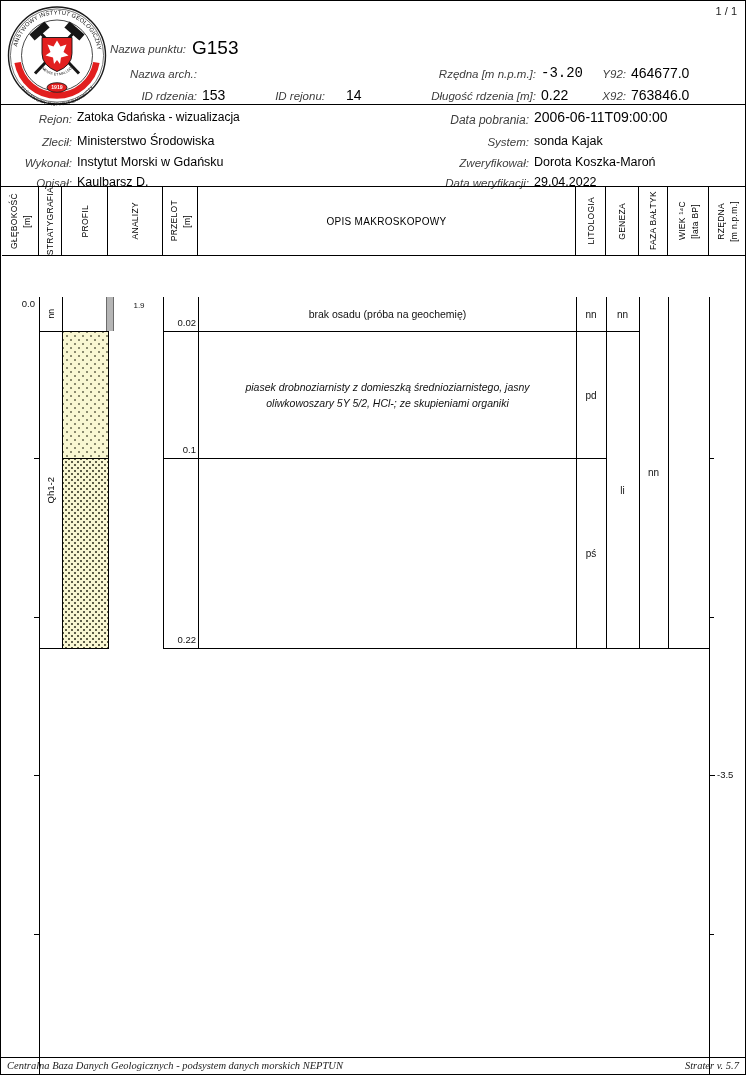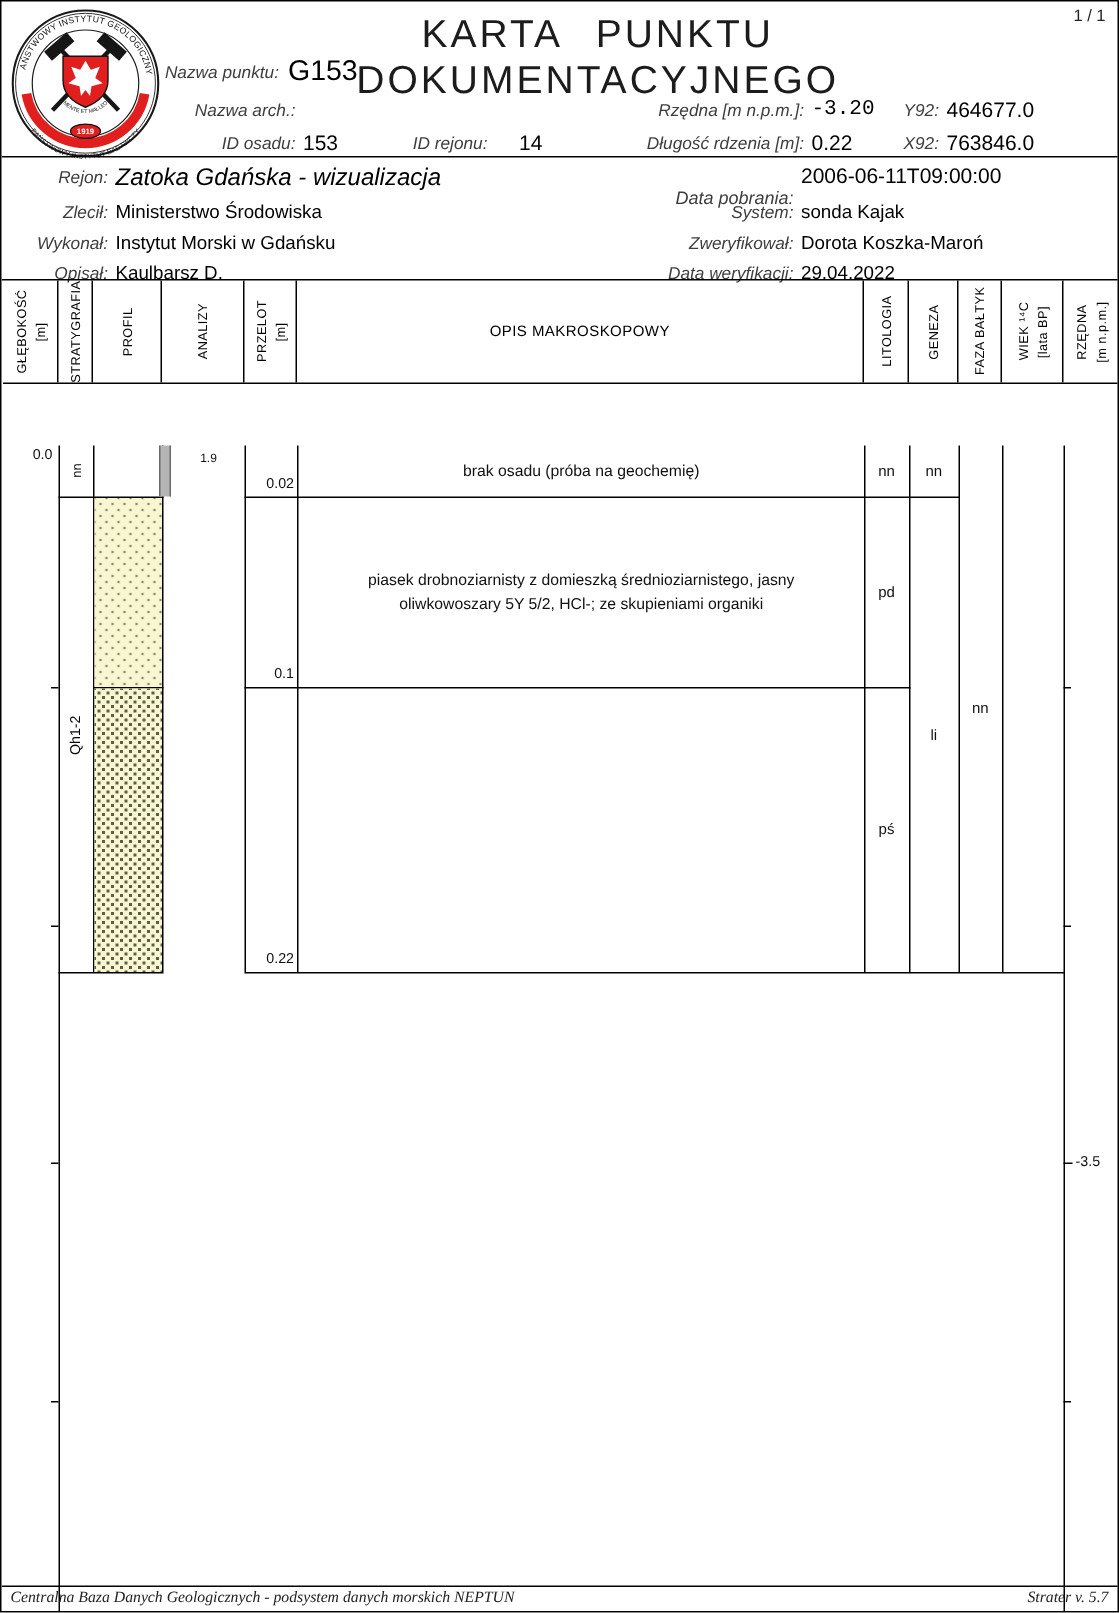--- a/index.html
+++ b/index.html
@@ -67,54 +67,53 @@
       <path d="M 35 32 L 65 32 L 65 48 Q 65 60 50 66 Q 35 60 35 48 Z" fill="#e21f1f" stroke="#111" stroke-width="0.9"></path>
       <path d="M50 35 L53.5 41 L59.5 39 L56.5 46.5 L61.5 50 L54 52 L53 58.5 L50 54.5 L47 58.5 L46 52 L38.5 50 L43.5 46.5 L40.5 39 L46.5 41 Z" fill="#ffffff"></path>
       <text font-size="3.6" fill="#111">
         <textPath href="#arcMotto" startOffset="50%" text-anchor="middle">MENTE ET MALLEO</textPath>
       </text>
       <ellipse cx="50" cy="82" rx="10" ry="4.8" fill="#e21f1f" stroke="#111" stroke-width="0.8"></ellipse>
       <text x="50" y="83.8" font-size="5.2" font-weight="bold" fill="#fff" text-anchor="middle">1919</text>
     </svg>
   </div>
 
-  <div class="abs" style="left:110px;top:6px;width:575px;text-align:center;font-size:26px;letter-spacing:2px;word-spacing:14px;color:#1c1c1c;">KARTA PUNKTU DOKUMENTACYJNEGO</div>
   <div class="abs" style="right:8px;top:4px;font-size:11px;color:#222;">1 / 1</div>
 
   <div class="lbl r" style="left:60px;top:42px;width:125px;">Nazwa punktu:</div>
   <div class="val" style="left:191px;top:36px;font-size:19px;">G153</div>
 
   <div class="lbl r" style="left:60px;top:67px;width:136px;">Nazwa arch.:</div>
   <div class="val" style="left:201px;top:64px;font-size:14px;"></div>
   <div class="lbl r" style="left:390px;top:67px;width:145px;">Rzędna [m n.p.m.]:</div>
   <div class="val" style="left:540px;top:64px;font-size:14px;font-family:Liberation Mono, monospace;">-3.20</div>
   <div class="lbl r" style="left:585px;top:67px;width:40px;">Y92:</div>
   <div class="val" style="left:630px;top:64px;font-size:14px;">464677.0</div>
 
-  <div class="lbl r" style="left:96px;top:89px;width:100px;">ID osadu:</div>
+  <div class="lbl r" style="left:96px;top:89px;width:100px;">ID rdzenia:</div>
   <div class="val" style="left:201px;top:86px;font-size:14px;">153</div>
   <div class="lbl r" style="left:224px;top:89px;width:100px;">ID rejonu:</div>
   <div class="val" style="left:345px;top:86px;font-size:14px;">14</div>
   <div class="lbl r" style="left:380px;top:89px;width:155px;">Długość rdzenia [m]:</div>
   <div class="val" style="left:540px;top:86px;font-size:14px;">0.22</div>
   <div class="lbl r" style="left:585px;top:89px;width:40px;">X92:</div>
   <div class="val" style="left:630px;top:86px;font-size:14px;">763846.0</div>
 
   <div class="hline" style="left:0;top:103px;width:746px;"></div>
 
   <div class="lbl r" style="left:6px;top:112px;width:65px;">Rejon:</div>
-  <div class="val" style="left:76px;top:109px;font-size:16px;font-style:italic;">Zatoka Gdańska - wizualizacja</div>
+  <div class="val" style="left:76px;top:109px;font-size:12px;">Zatoka Gdańska - wizualizacja</div>
   <div class="lbl r" style="left:6px;top:135px;width:65px;">Zlecił:</div>
   <div class="val" style="left:76px;top:133px;font-size:12.5px;">Ministerstwo Środowiska</div>
   <div class="lbl r" style="left:6px;top:156px;width:65px;">Wykonał:</div>
   <div class="val" style="left:76px;top:154px;font-size:12.5px;">Instytut Morski w Gdańsku</div>
   <div class="lbl r" style="left:6px;top:176px;width:65px;">Opisał:</div>
   <div class="val" style="left:76px;top:174px;font-size:12.5px;">Kaulbarsz D.</div>
 
-  <div class="lbl r" style="left:388px;top:124px;width:140px;font-size:12px;">Data pobrania:</div>
+  <div class="lbl r" style="left:388px;top:112px;width:140px;font-size:12px;">Data pobrania:</div>
   <div class="val" style="left:533px;top:108px;font-size:14px;">2006-06-11T09:00:00</div>
   <div class="lbl r" style="left:388px;top:135px;width:140px;">System:</div>
   <div class="val" style="left:533px;top:133px;font-size:12.5px;">sonda Kajak</div>
   <div class="lbl r" style="left:388px;top:156px;width:140px;">Zweryfikował:</div>
   <div class="val" style="left:533px;top:154px;font-size:12.5px;">Dorota Koszka-Maroń</div>
   <div class="lbl r" style="left:388px;top:176px;width:140px;">Data weryfikacji:</div>
   <div class="val" style="left:533px;top:174px;font-size:12.5px;">29.04.2022</div>
 
   <div class="hline" style="left:0;top:185px;width:746px;"></div>
 
@@ -200,21 +199,21 @@
     <div class="abs" style="left:113px;top:4px;width:48px;text-align:center;font-size:8px;color:#111;">1.9</div>
 
     <div class="tick-lbl" style="left:150px;top:20px;width:44px;text-align:right;">0.02</div>
     <div class="tick-lbl" style="left:150px;top:147px;width:44px;text-align:right;">0.1</div>
     <div class="tick-lbl" style="left:150px;top:337px;width:44px;text-align:right;">0.22</div>
 
     <div class="cell" style="left:197px;top:0;width:377px;height:34px;">
       <div class="opis-txt">brak osadu (próba na geochemię)</div>
     </div>
     <div class="cell" style="left:197px;top:35px;width:377px;height:126px;">
-      <div class="opis-txt" style="max-width:332px;">piasek drobnoziarnisty z domieszką średnioziarnistego, jasny oliwkowoszary 5Y 5/2, HCl-; ze skupieniami organiki</div>
+      <div class="opis-txt" style="max-width:332px;font-style:italic;">piasek drobnoziarnisty z domieszką średnioziarnistego, jasny oliwkowoszary 5Y 5/2, HCl-; ze skupieniami organiki</div>
     </div>
 
     <div class="cell small-code" style="left:574px;top:0;width:30px;height:34px;">nn</div>
     <div class="cell small-code" style="left:574px;top:162px;width:30px;height:189px;">pś</div>
     <div class="cell small-code" style="left:574px;top:35px;width:30px;height:126px;">pd</div>
 
     <div class="cell small-code" style="left:604px;top:0;width:33px;height:34px;">nn</div>
     <div class="cell small-code" style="left:604px;top:35px;width:33px;height:316px;">li</div>
 
     <div class="cell small-code" style="left:637px;top:0;width:29px;height:351px;">nn</div>

